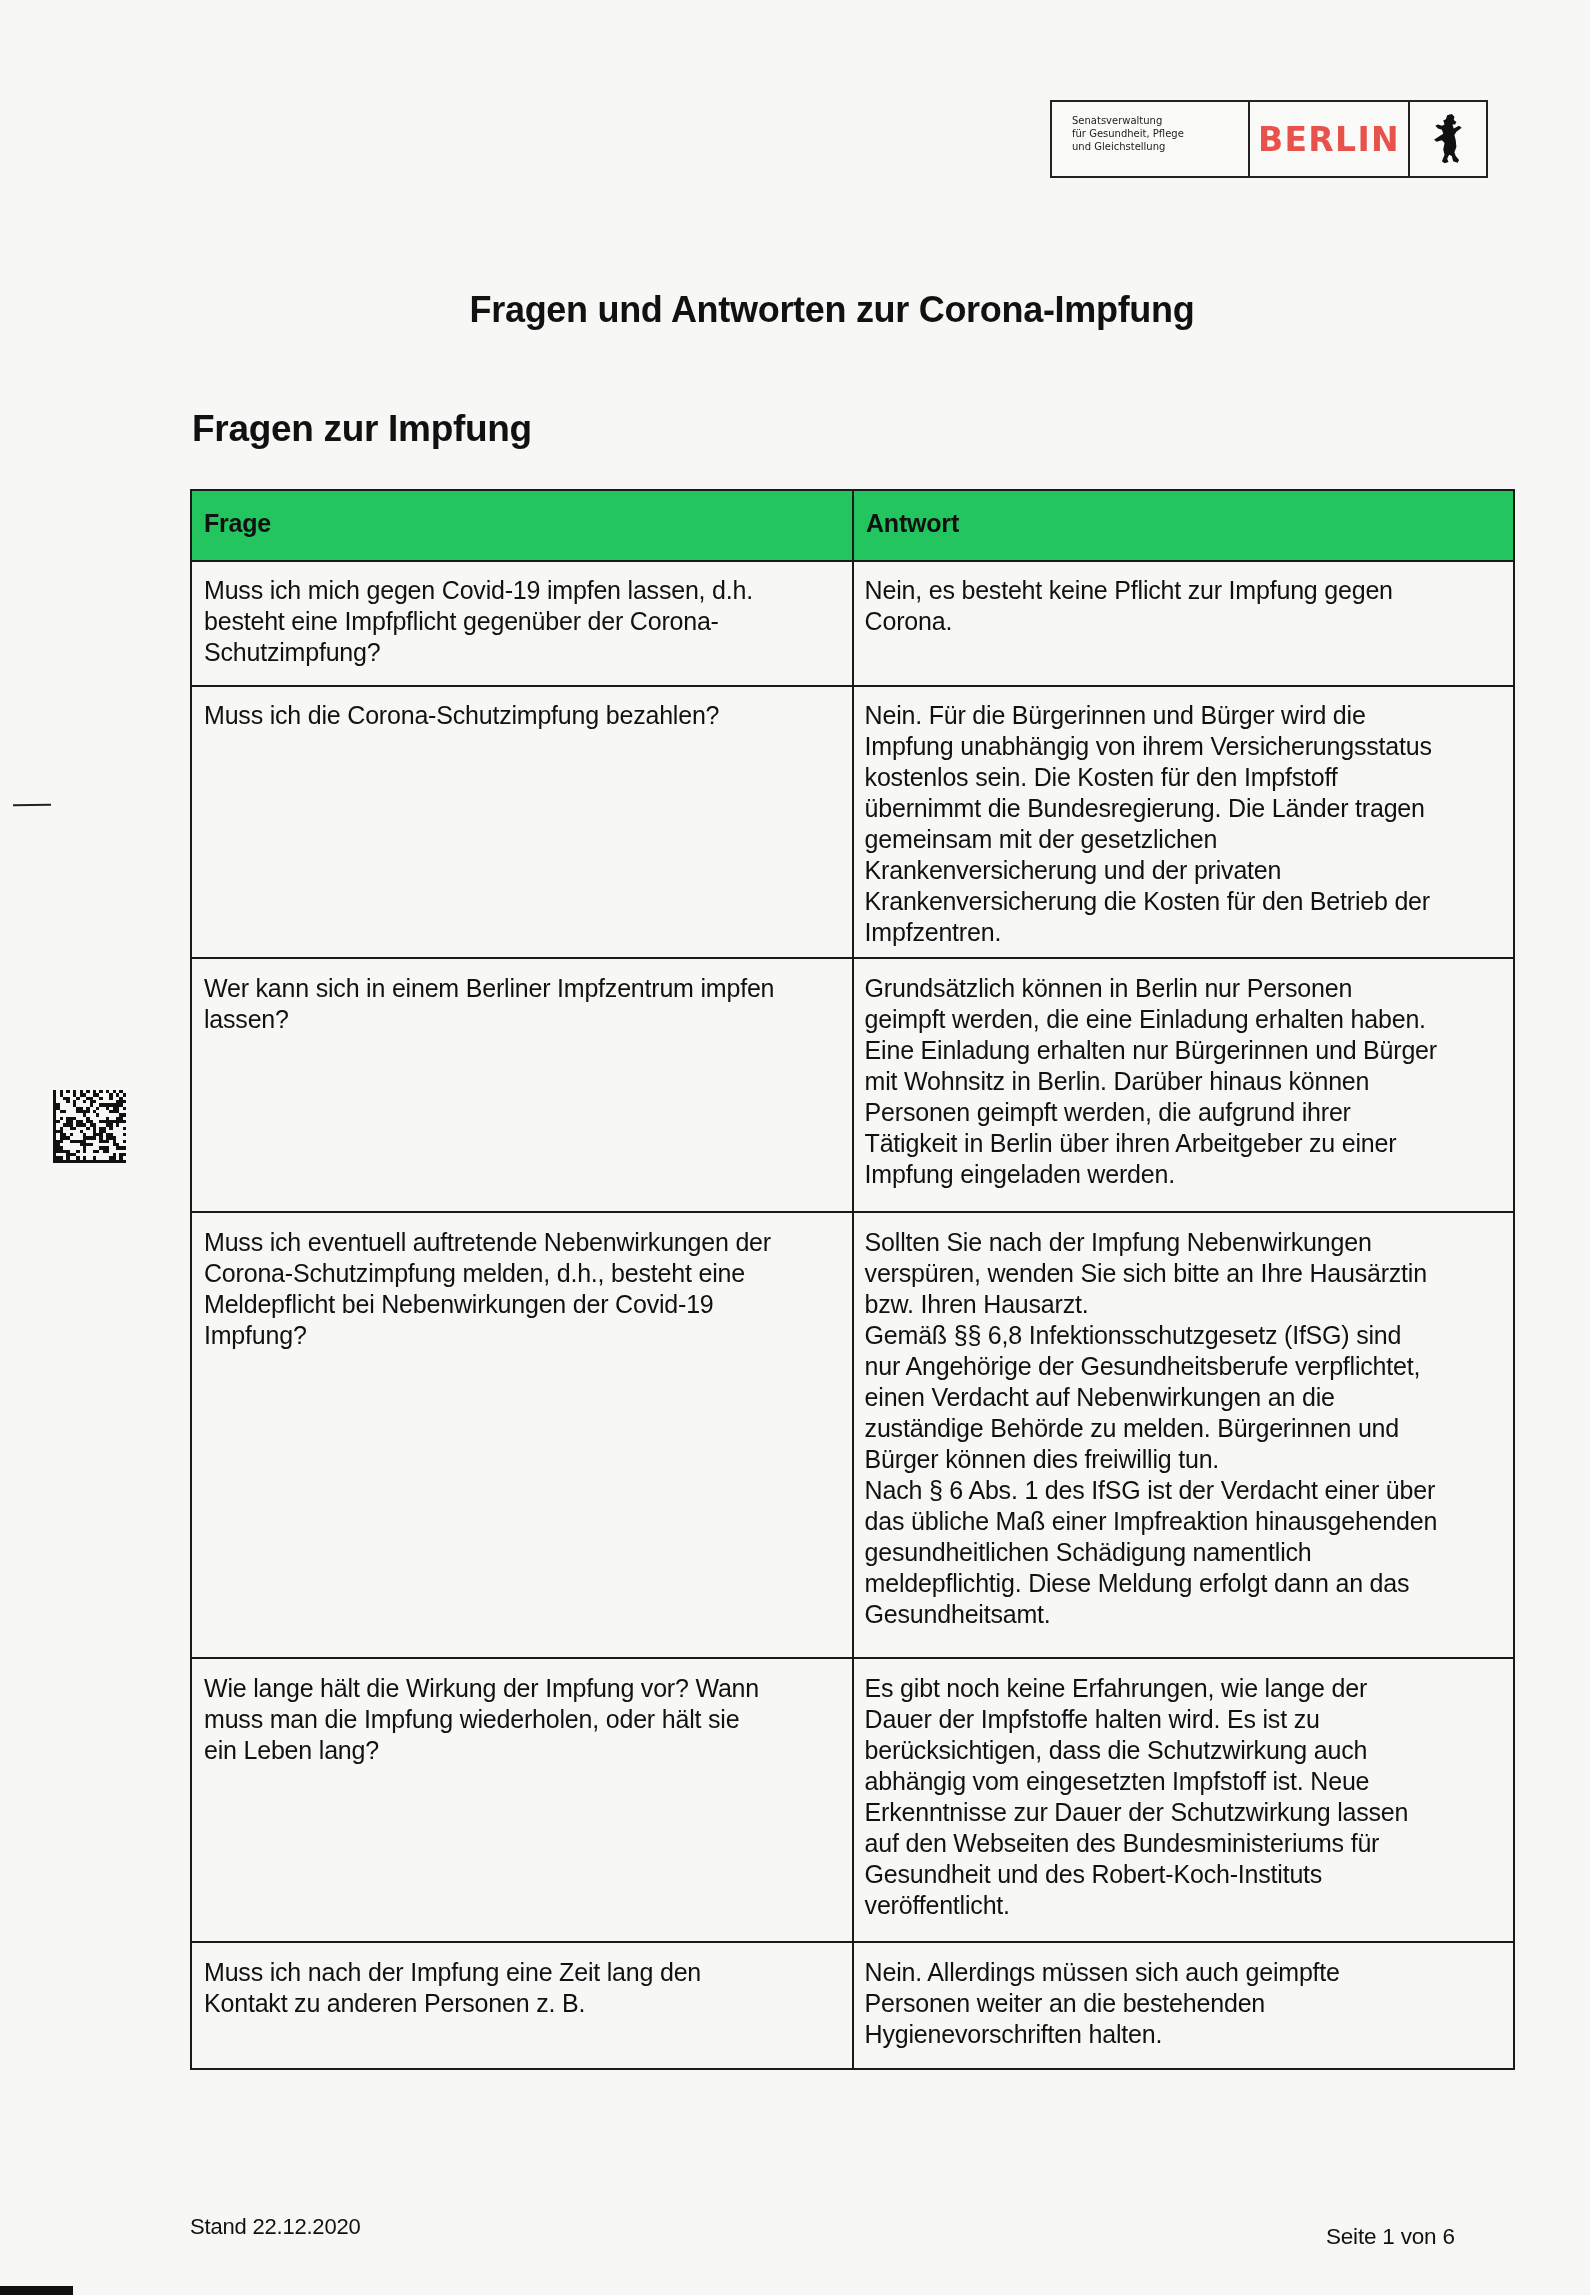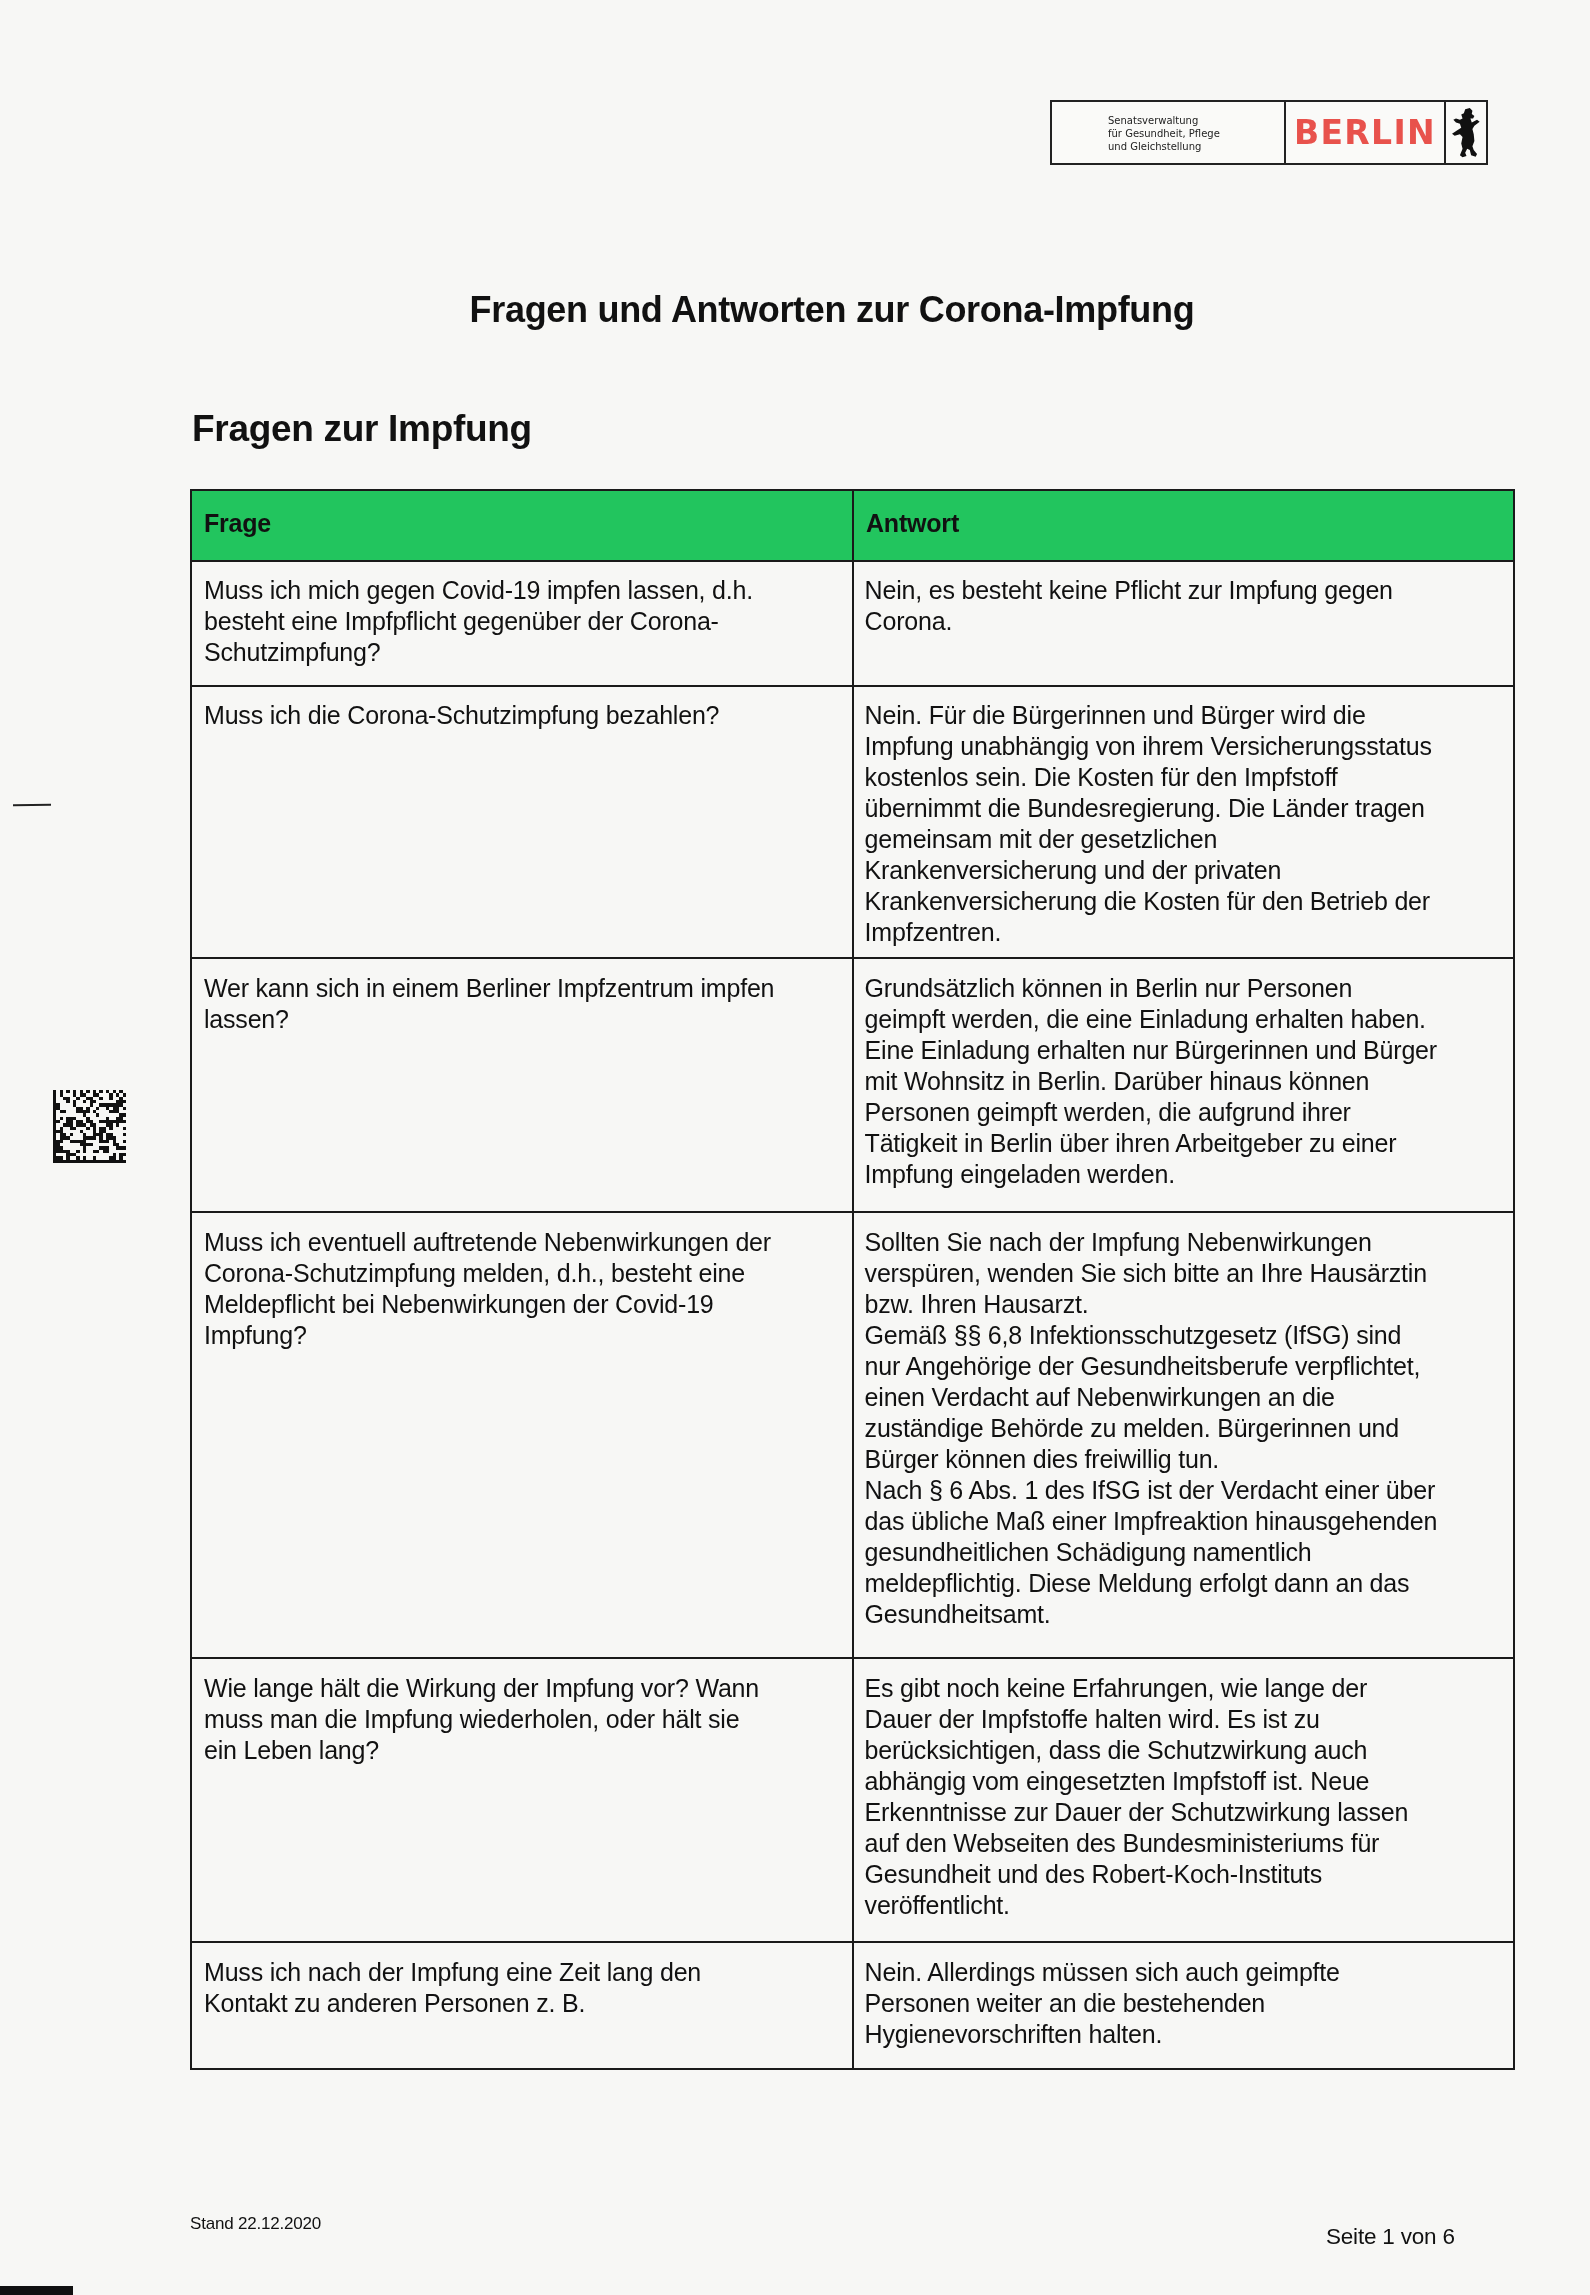--- a/index.html
+++ b/index.html
@@ -15,26 +15,25 @@
       font-family: "Liberation Sans", sans-serif;
       color: #111;
     }
 
     
     .logo {
       position: absolute;
       left: 1050px;
       top: 100px;
       width: 438px;
-      height: 65px;
+      height: 78px;
       border: 2px solid #222;
       display: flex;
       background: #fafaf8;
       box-sizing: border-box;
-      padding-left: 36px;
     }
     .logo-text {
       width: 198px;
       border-right: 2px solid #222;
       padding: 12px 0 0 20px;
       box-sizing: border-box;
       font-size: 10px;
       line-height: 13.2px;
       color: #222;
       font-family: "DejaVu Sans", sans-serif;
@@ -133,21 +132,21 @@
     .faq-table tr.r4 td { height: 446px; box-sizing: border-box; }
     .faq-table tr.r5 td { height: 284px; box-sizing: border-box; }
     .faq-table tr.r6 td { height: 127px; box-sizing: border-box; }
     .line { display: block; white-space: nowrap; }
 
     
     .footer-date {
       position: absolute;
       left: 190px;
       top: 2214px;
-      font-size: 17px;
+      font-size: 22px;
       letter-spacing: -0.2px;
     }
     .footer-page {
       position: absolute;
       left: 1326px;
       top: 2224px;
       font-size: 22.5px;
       letter-spacing: -0.2px;
     }
     .corner-mark {

